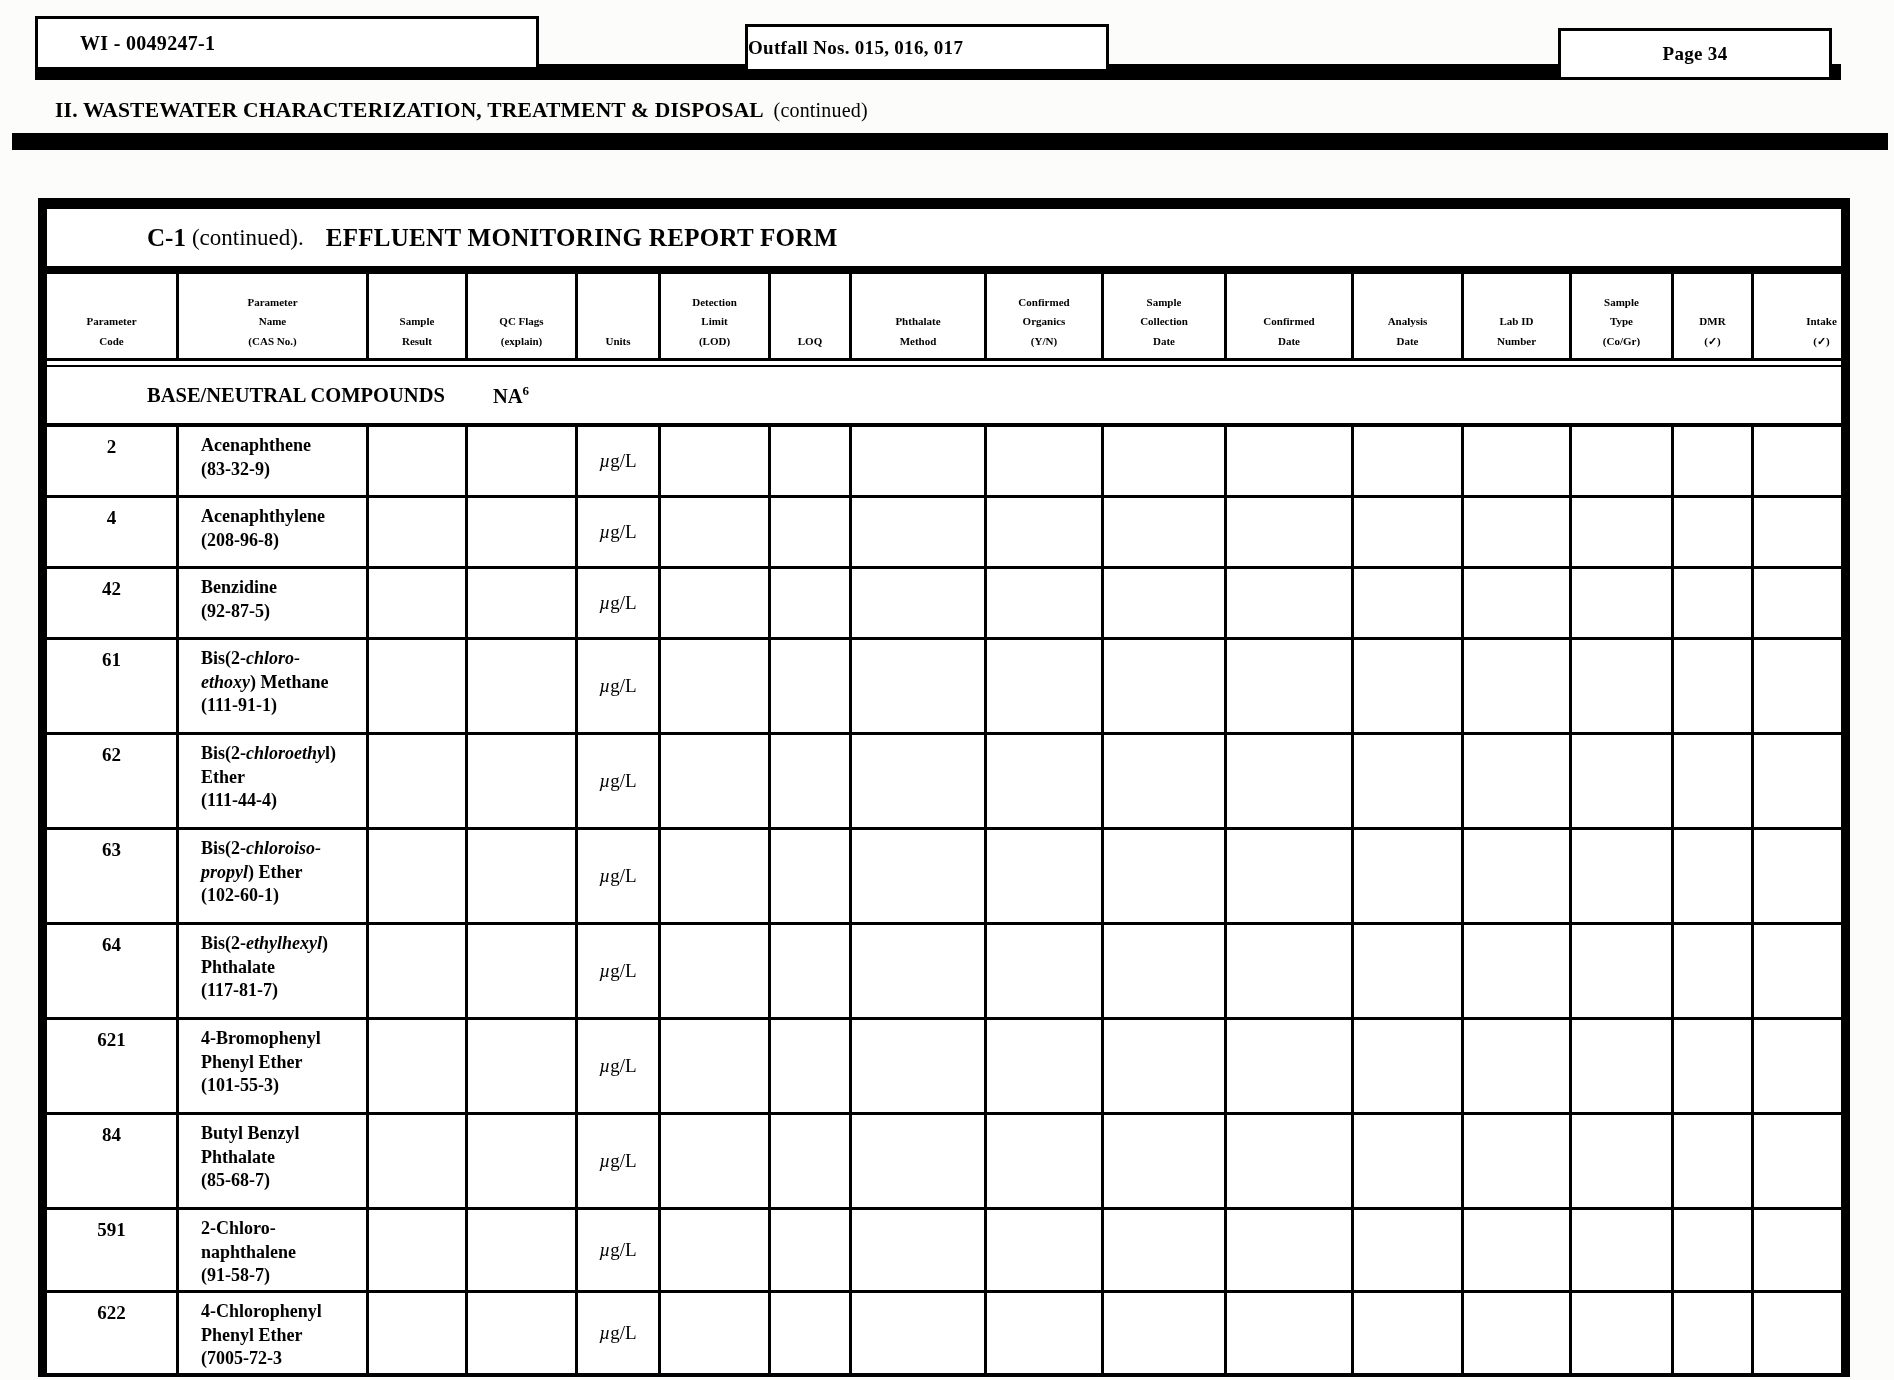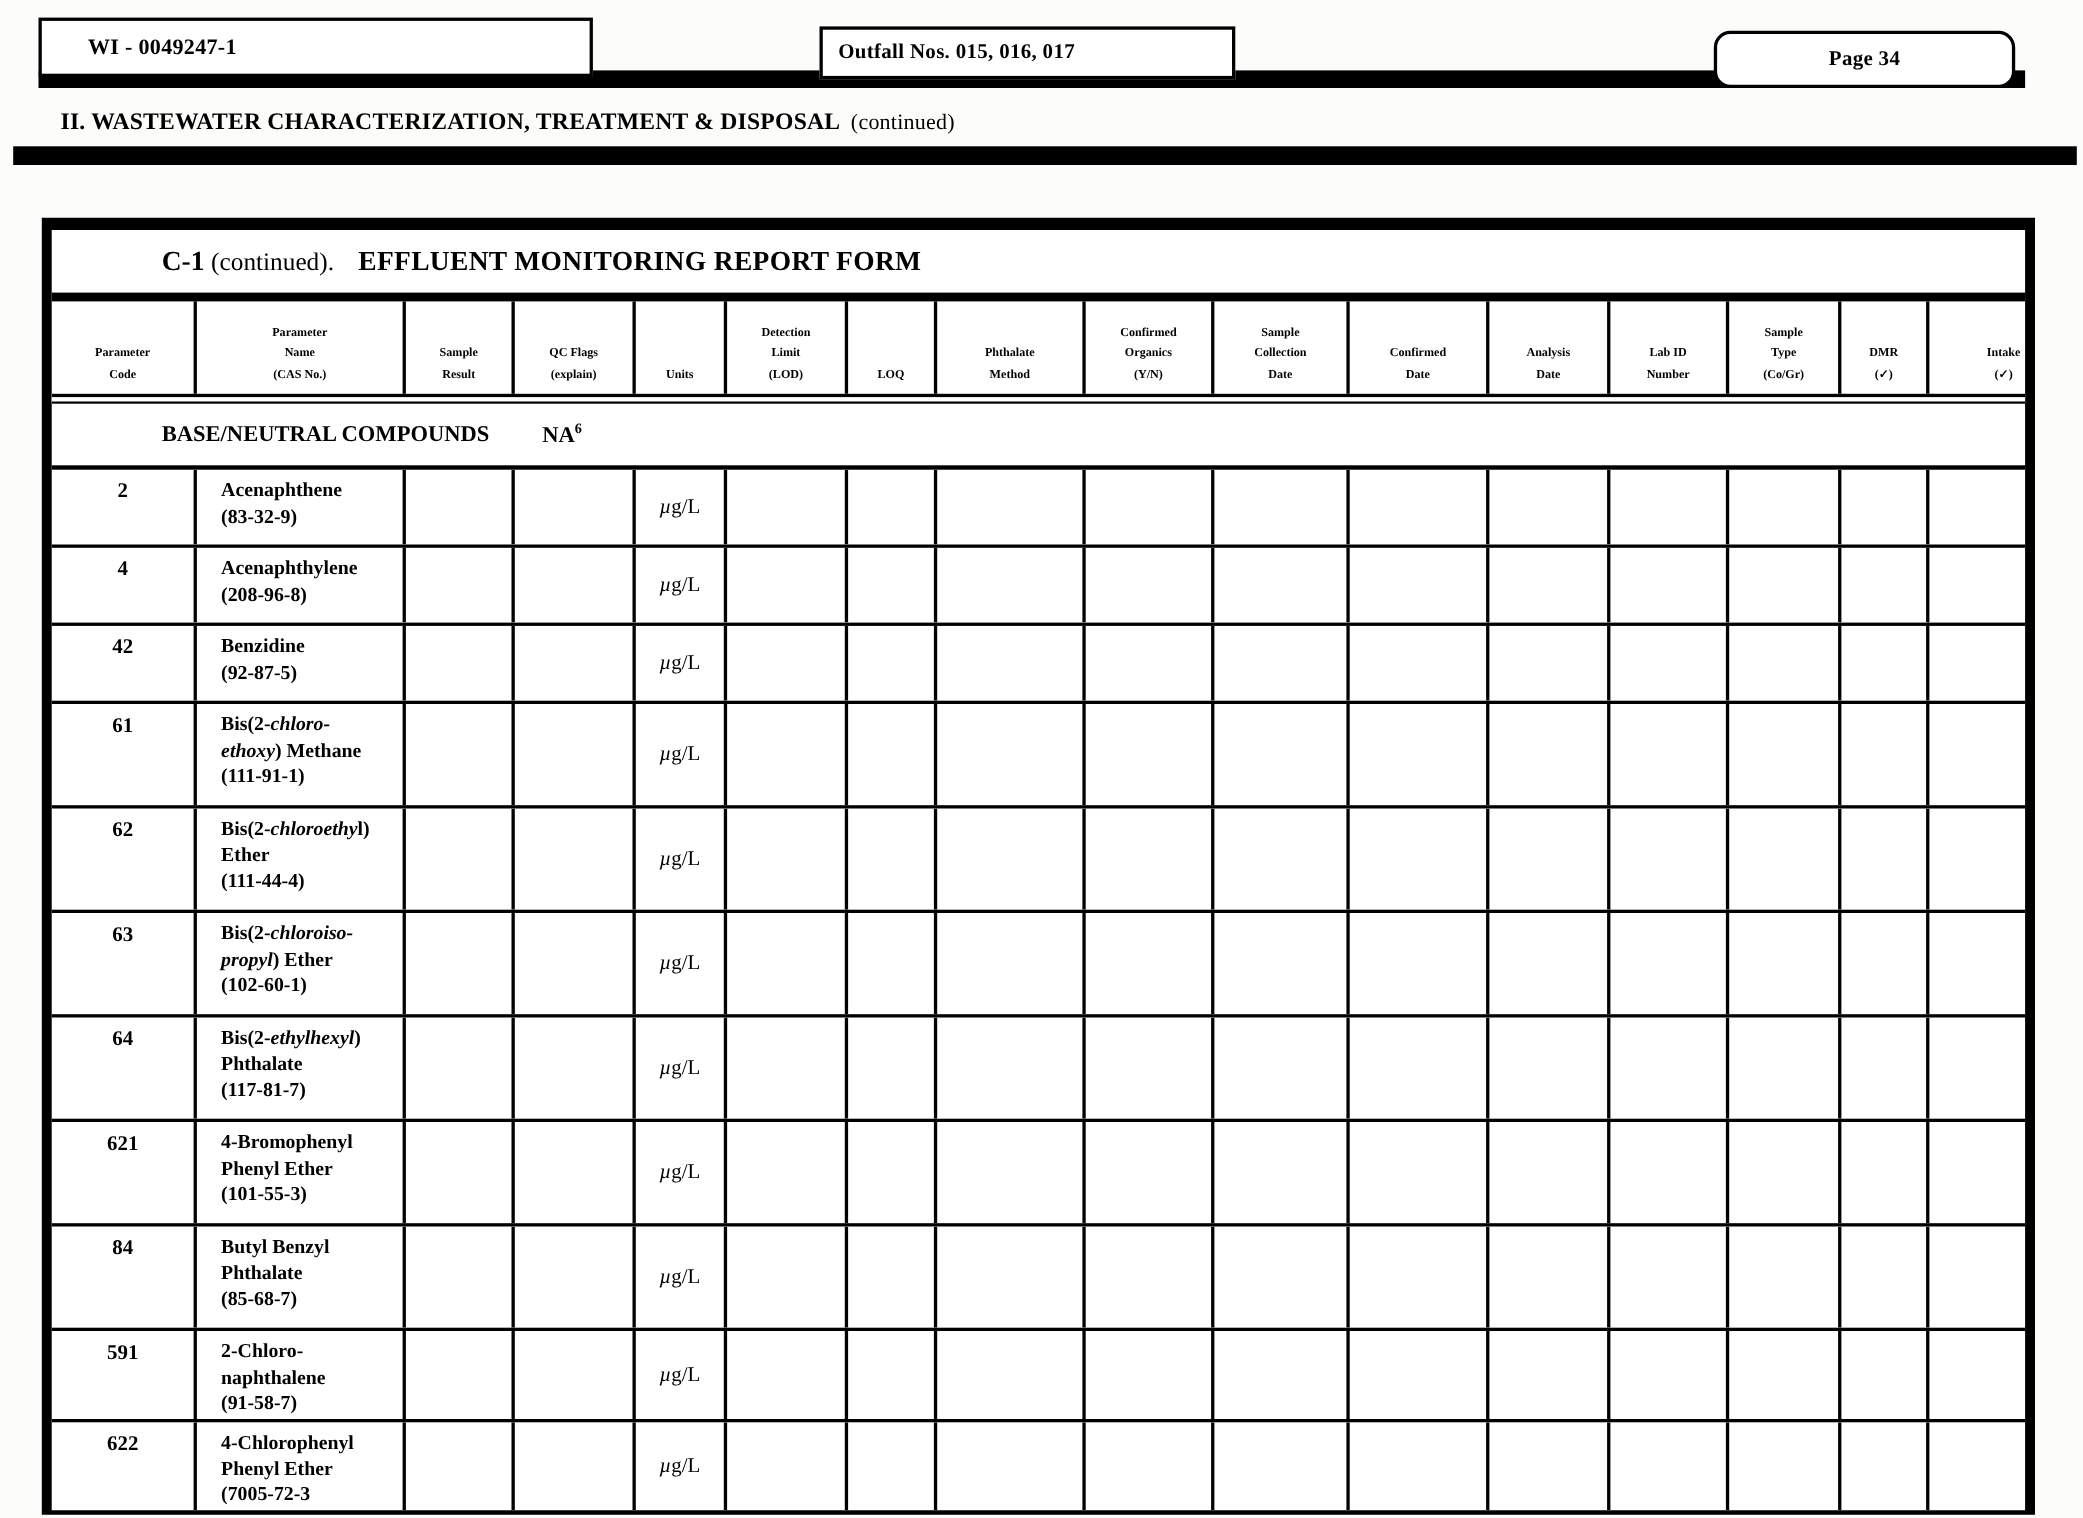--- a/index.html
+++ b/index.html
@@ -15,22 +15,22 @@
   .page{position:absolute;left:0;top:0;width:1894px;height:1380px;}
 
   
   .bar{position:absolute;background:#000;}
   .hbox{
     position:absolute;background:#fff;border:3px solid #000;
     display:flex;align-items:center;z-index:2;
     font-weight:700;font-size:20px;letter-spacing:.3px;
   }
   #permit-box{left:35px;top:16px;width:456px;height:48px;padding-left:42px;}
-  #outfall-box{left:745px;top:24px;width:358px;height:42px;padding-left:14px;font-size:19px;}
-  #page-box{left:1558px;top:28px;width:268px;height:46px;justify-content:center;font-size:19px;border-radius:15px;}
+  #outfall-box{left:745px;top:24px;width:358px;height:42px;padding-left:0;font-size:19px;}
+  #page-box{left:1558px;top:28px;width:268px;height:46px;justify-content:center;font-size:19px;}
   #bar-top{left:35px;top:64px;width:1806px;height:16px;z-index:1;}
   #section-heading{
     position:absolute;left:55px;top:98px;font-size:21.5px;font-weight:700;
     letter-spacing:.2px;white-space:nowrap;z-index:2;
   }
   #section-heading .cont{font-weight:400;font-size:20px;}
   #bar-section{left:12px;top:133px;width:1876px;height:17px;}
 
   
   .table-wrap{

